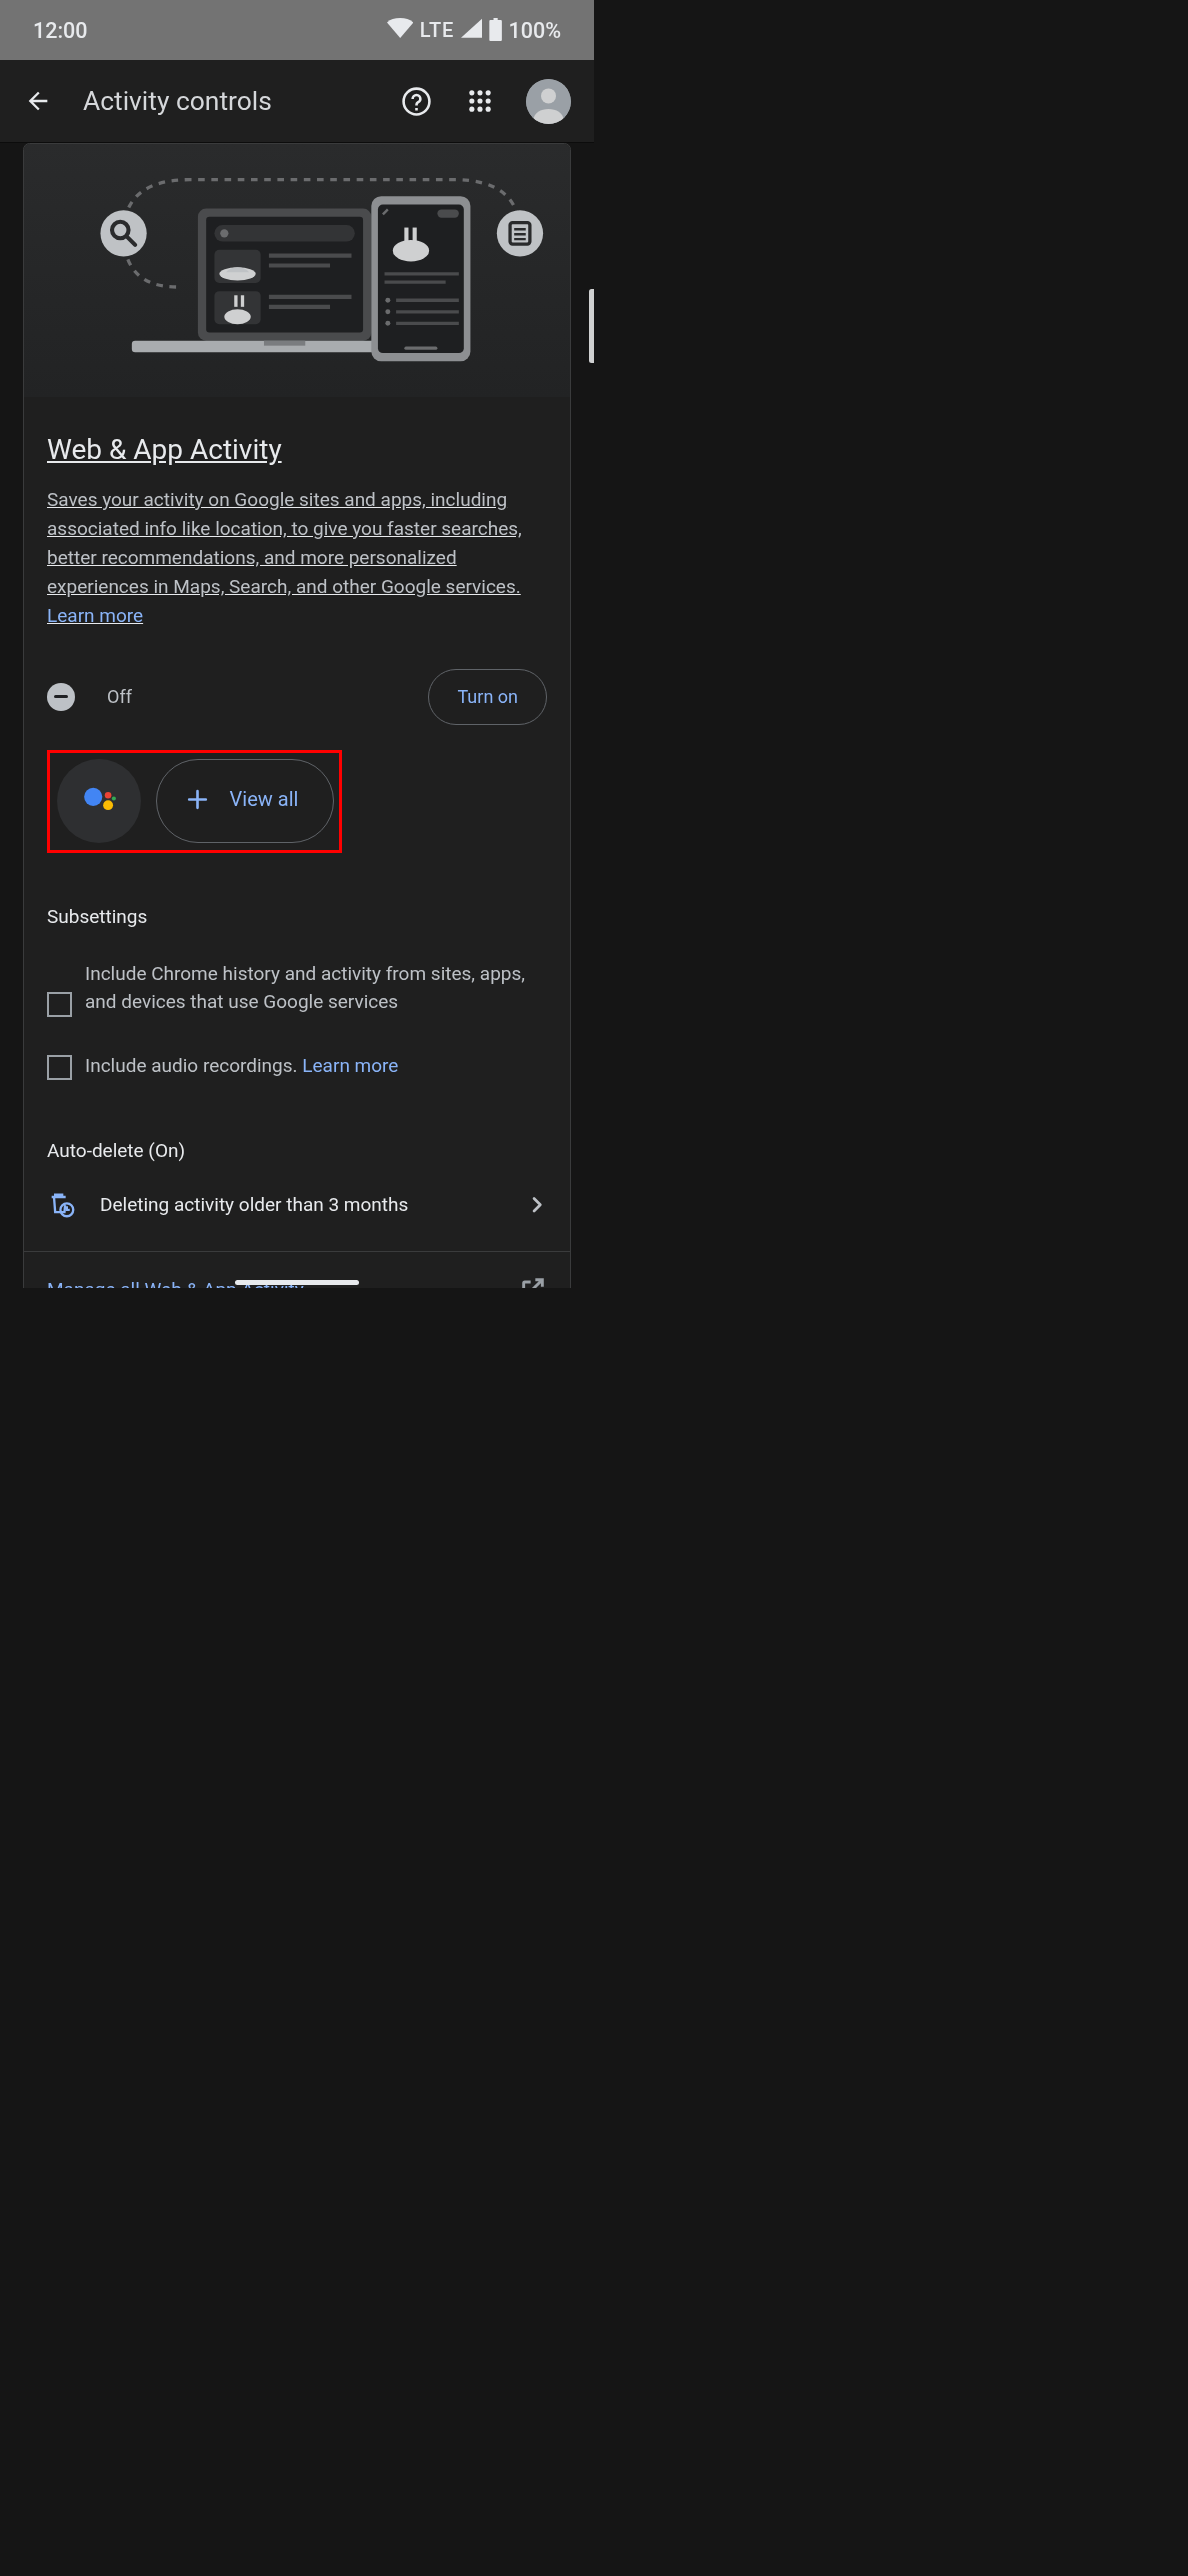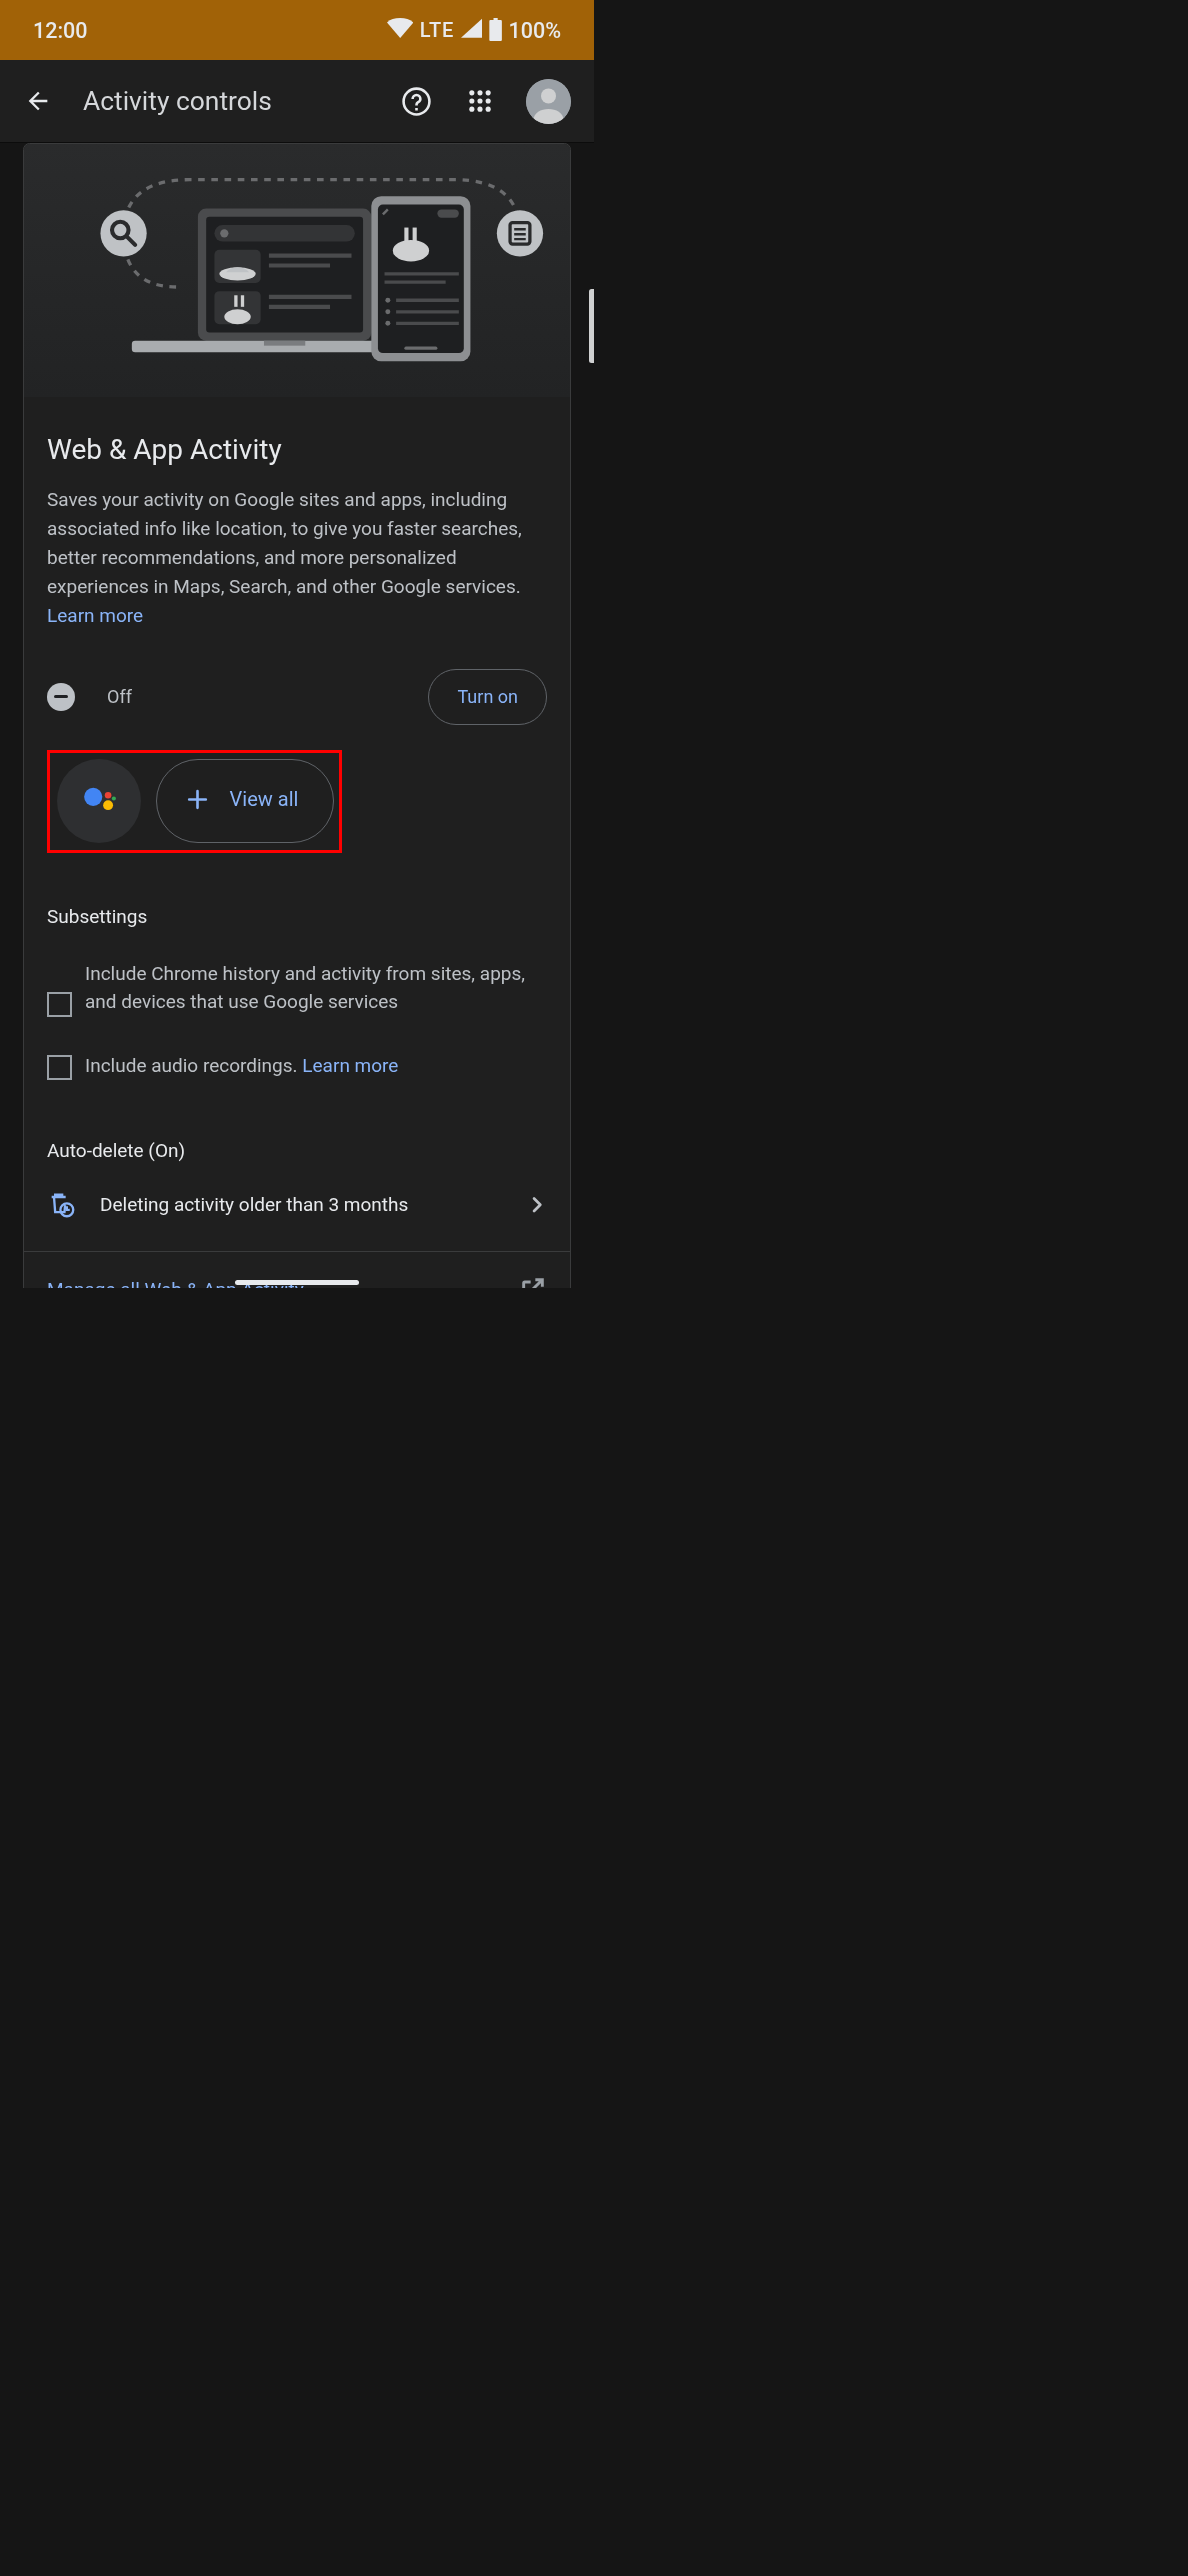--- a/index.html
+++ b/index.html
@@ -12,21 +12,21 @@
     position: relative;
   }
 
   
   .status-bar {
     height: 60px;
     display: flex;
     align-items: center;
     justify-content: space-between;
     padding: 0 33px 0 33px;
-    background: #a16207;
+    background: #737373;
     font-size: 21.5px;
     font-weight: 500;
   }
   .status-left { }
   .status-right { display: flex; align-items: flex-start; gap: 6.6px; }
   .status-right svg { display: block; }
 
   
   .app-bar {
     height: 83px;
@@ -56,21 +56,21 @@
     background: #1f1f1f;
   }
   .hero {
     height: 253px;
     background: linear-gradient(#2a2b2c,#222324);
     display:flex; align-items:center; justify-content:center;
     position:relative;
   }
   .hero svg { display:block; }
 
-  .section { padding: 36px 23px 8.3px 23px; }
+  .section { padding: 36px 23px 8.3px 23px; text-decoration: underline; }
   .h1 { font-size: 28px; font-weight: 400; color: #e8eaed; margin-bottom: 20px; }
   .desc { font-size: 19px; line-height: 1.52; color: #bdc1c6; }
   .link { color: #8ab4f8; }
 
   .onoff-row {
     display:flex; align-items:center; justify-content:space-between;
     padding: 30px 23px 25px 23px;
   }
   .onoff-left { display:flex; align-items:center; gap: 32px; }
   .minus-badge {

